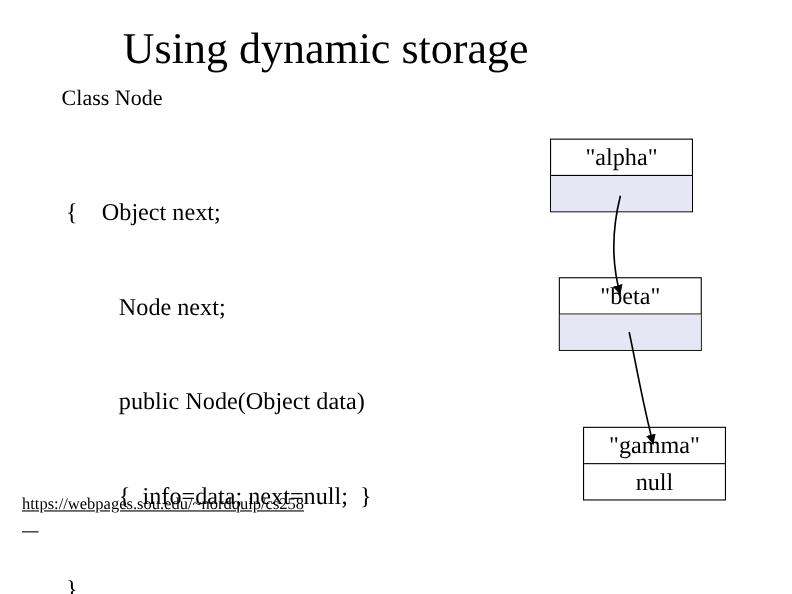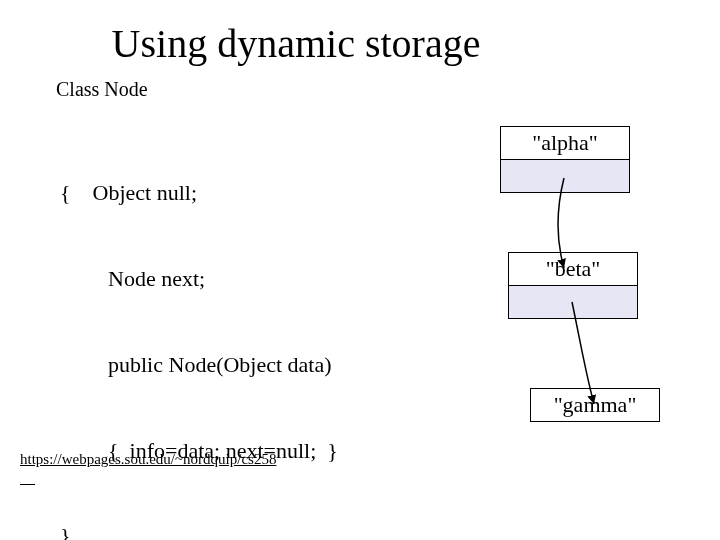--- a/index.html
+++ b/index.html
@@ -84,21 +84,21 @@
 </head>
 <body>
 
 <div class="slide">
 
   <div class="title">Using dynamic storage</div>
 
   <div class="subtitle">Class Node</div>
 
   <div class="code-block">
-    <div>{    Object null;</div>
+    <div>{    Object next;</div>
     <div class="code-line-indent1">Node next;</div>
     <div class="code-line-indent1">public Node(Object data)</div>
     <div class="code-line-indent1">{  info=data; next=null;  }</div>
     <div>}</div>
     
     
     
     
   </div>
 
@@ -112,20 +112,21 @@
     <div class="node-cell empty"></div>
   </div>
 
   <div class="node-box node-beta">
     <div class="node-cell">"beta"</div>
     <div class="node-cell empty"></div>
   </div>
 
   <div class="node-box node-gamma">
     <div class="node-cell">"gamma"</div>
+    <div class="node-cell">null</div>
   </div>
 
   <svg class="arrows">
     <defs>
       <marker id="arrowhead" markerWidth="8" markerHeight="8" refX="6" refY="3" orient="auto">
         <path d="M0,0 L6,3 L0,6 Z" fill="#000"></path>
       </marker>
     </defs>
 
     <path d="M 564 178  C 556 210, 556 240, 564 268" stroke="#000" stroke-width="1.5" fill="none" marker-end="url(#arrowhead)"></path>

